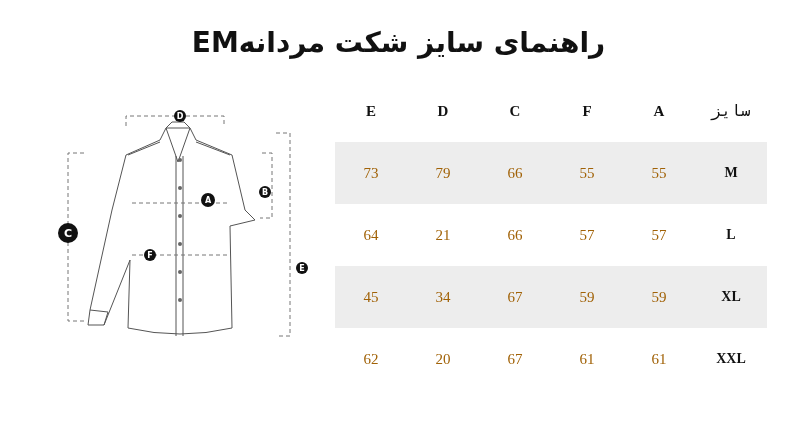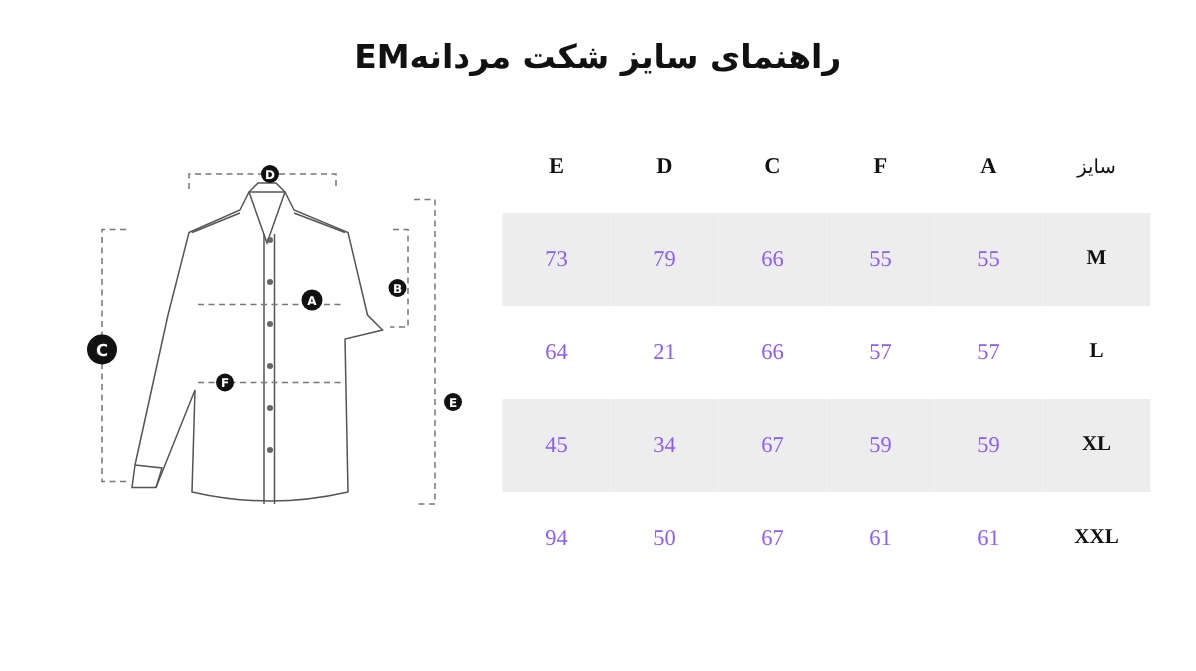--- a/index.html
+++ b/index.html
@@ -1,23 +1,23 @@
 <!DOCTYPE html>
 <html><head>
 <meta charset="utf-8">
 <style>
   html, body { margin: 0; padding: 0; background: #ffffff; }
   body { width: 797px; height: 447px; position: relative; overflow: hidden; font-family: "DejaVu Sans", sans-serif; }
-  .title { position: absolute; top: 26px; left: 0; width: 797px; text-align: center; font-family: "DejaVu Sans", sans-serif; font-weight: bold; font-size: 22px; color: #111; direction: rtl; }
+  .title { position: absolute; top: 26px; left: 0; width: 797px; text-align: center; font-family: "DejaVu Sans", sans-serif; font-weight: bold; font-size: 28px; color: #111; direction: rtl; }
   .diagram { position: absolute; left: 40px; top: 100px; width: 280px; height: 250px; }
   .size-table { position: absolute; left: 335px; top: 80px; width: 432px; border-collapse: collapse; direction: rtl; font-family: "Liberation Serif", serif; }
   .size-table td, .size-table th { height: 62px; padding: 0; text-align: center; width: 62px; }
   .size-table th { font-weight: bold; font-size: 15px; color: #111; }
-  .size-table th.sizecol { font-family: Liberation Serif, serif; font-size: 13px; font-weight: normal; text-align: center; }
-  .size-table td { font-size: 15px; color: #8b5cf6; }
+  .size-table th.sizecol { font-family: Liberation Mono, monospace; font-size: 16px; font-weight: normal; text-align: center; }
+  .size-table td { font-size: 15px; color: #a16207; }
   .size-table td.size { font-weight: bold; color: #111; font-size: 14px; }
   .size-table tr.shade td { background: #ededed; }
 </style>
 </head>
 <body>
 
 <div class="title">راهنمای سایز شکت مردانهEM</div>
 
 <svg class="diagram" viewBox="0 0 280 250" xmlns="http://www.w3.org/2000/svg">
   <g fill="none" stroke="#555" stroke-width="1">
@@ -105,17 +105,17 @@
     <td>59</td>
     <td>67</td>
     <td>34</td>
     <td>45</td>
   </tr>
   <tr>
     <td class="size">XXL</td>
     <td>61</td>
     <td>61</td>
     <td>67</td>
-    <td>50</td>
-    <td>94</td>
+    <td>20</td>
+    <td>62</td>
   </tr>
 </tbody>
   </table>
 
 </body></html>

